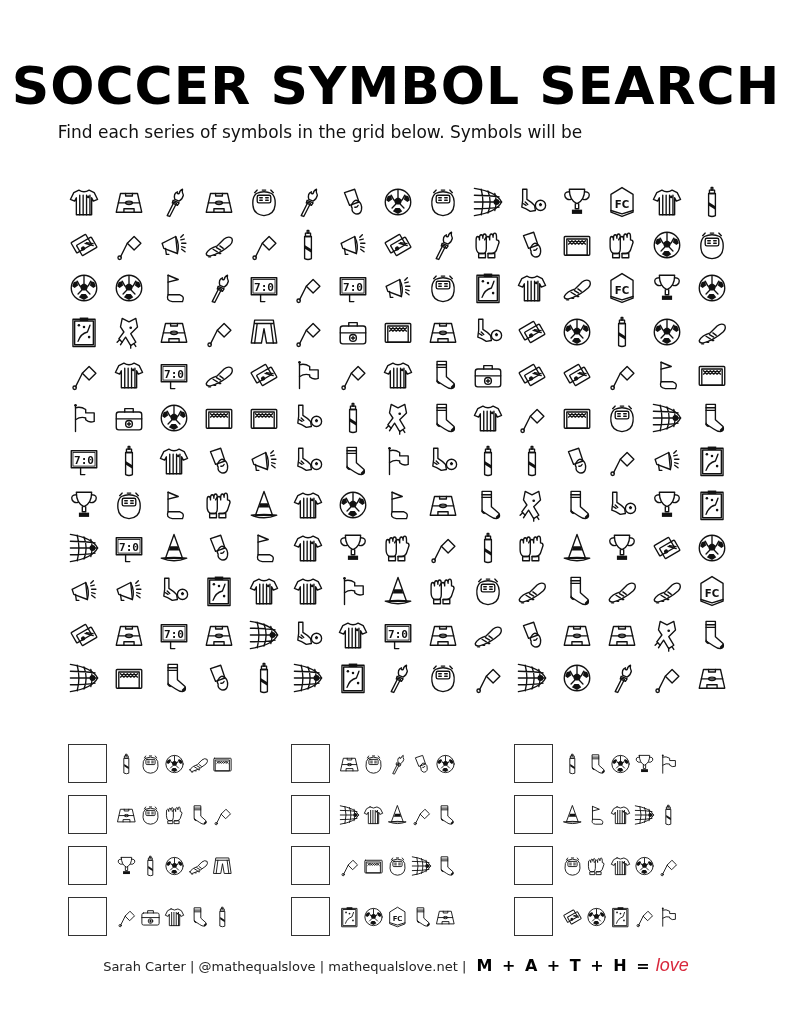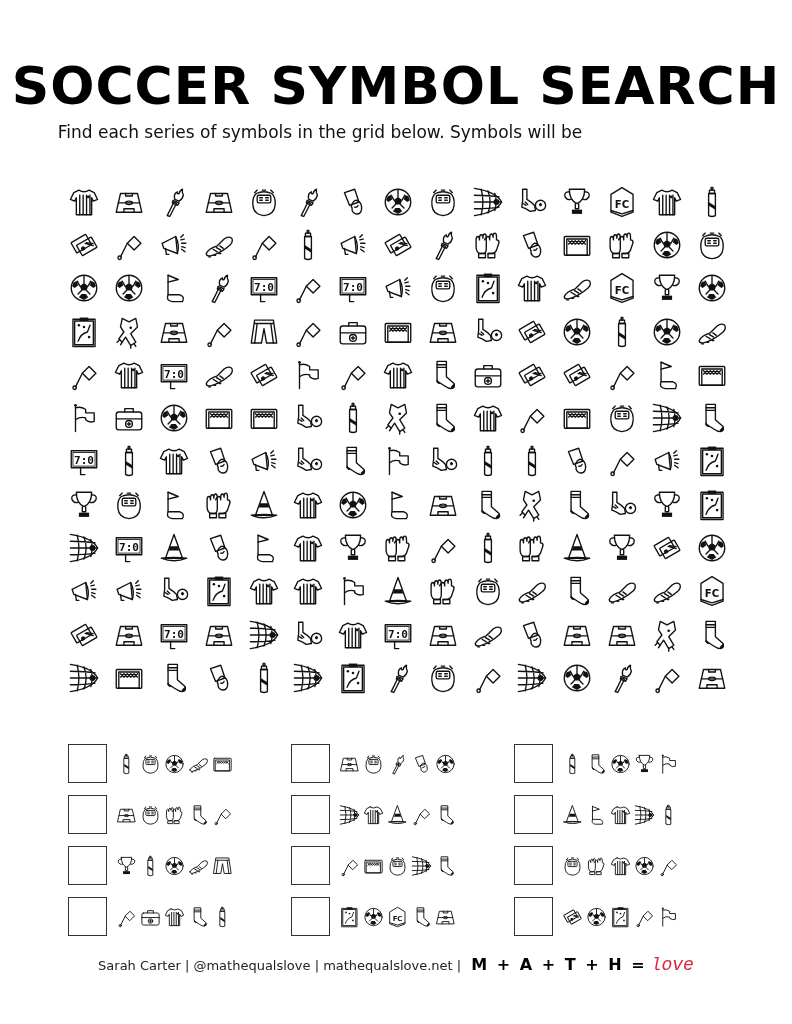--- a/index.html
+++ b/index.html
@@ -15,21 +15,21 @@
   .cell svg { width: 34px; height: 34px; }
   .puzzles { position: absolute; top: 738px; left: 68px; width: 670px;
     display: grid; grid-template-columns: 223px 223px 224px; grid-auto-rows: 51px; }
   .puzzle { display: flex; align-items: center; }
   .checkbox { width: 39px; height: 39px; border: 1.6px solid #333; margin-right: 8px; flex: none; }
   .seq { display: flex; align-items: center; gap: 1px; }
   .seq svg { width: 23px; height: 28px; }
   .footer { position: absolute; top: 955px; left: 0; width: 792px; text-align: center;
     font-family: "DejaVu Sans", sans-serif; font-size: 13px; color: #222; white-space: nowrap; }
   .footer .brand { font-weight: bold; font-size: 16px; letter-spacing: 2px; margin-left: 6px; color: #000; }
-  .footer .love { font-family: Liberation Mono, monospace; font-style: italic; color: #d8283c; font-size: 18px; letter-spacing: 0; }
+  .footer .love { font-family: Liberation Sans, sans-serif; font-style: italic; color: #d8283c; font-size: 18px; letter-spacing: 0; }
 </style>
 </head>
 <body>
 
 <div class="title">SOCCER SYMBOL SEARCH</div>
 <div class="instructions">
   <div>Find each series of symbols in the grid below. Symbols will be</div>
 </div>
 
 <div class="grid" id="grid">

